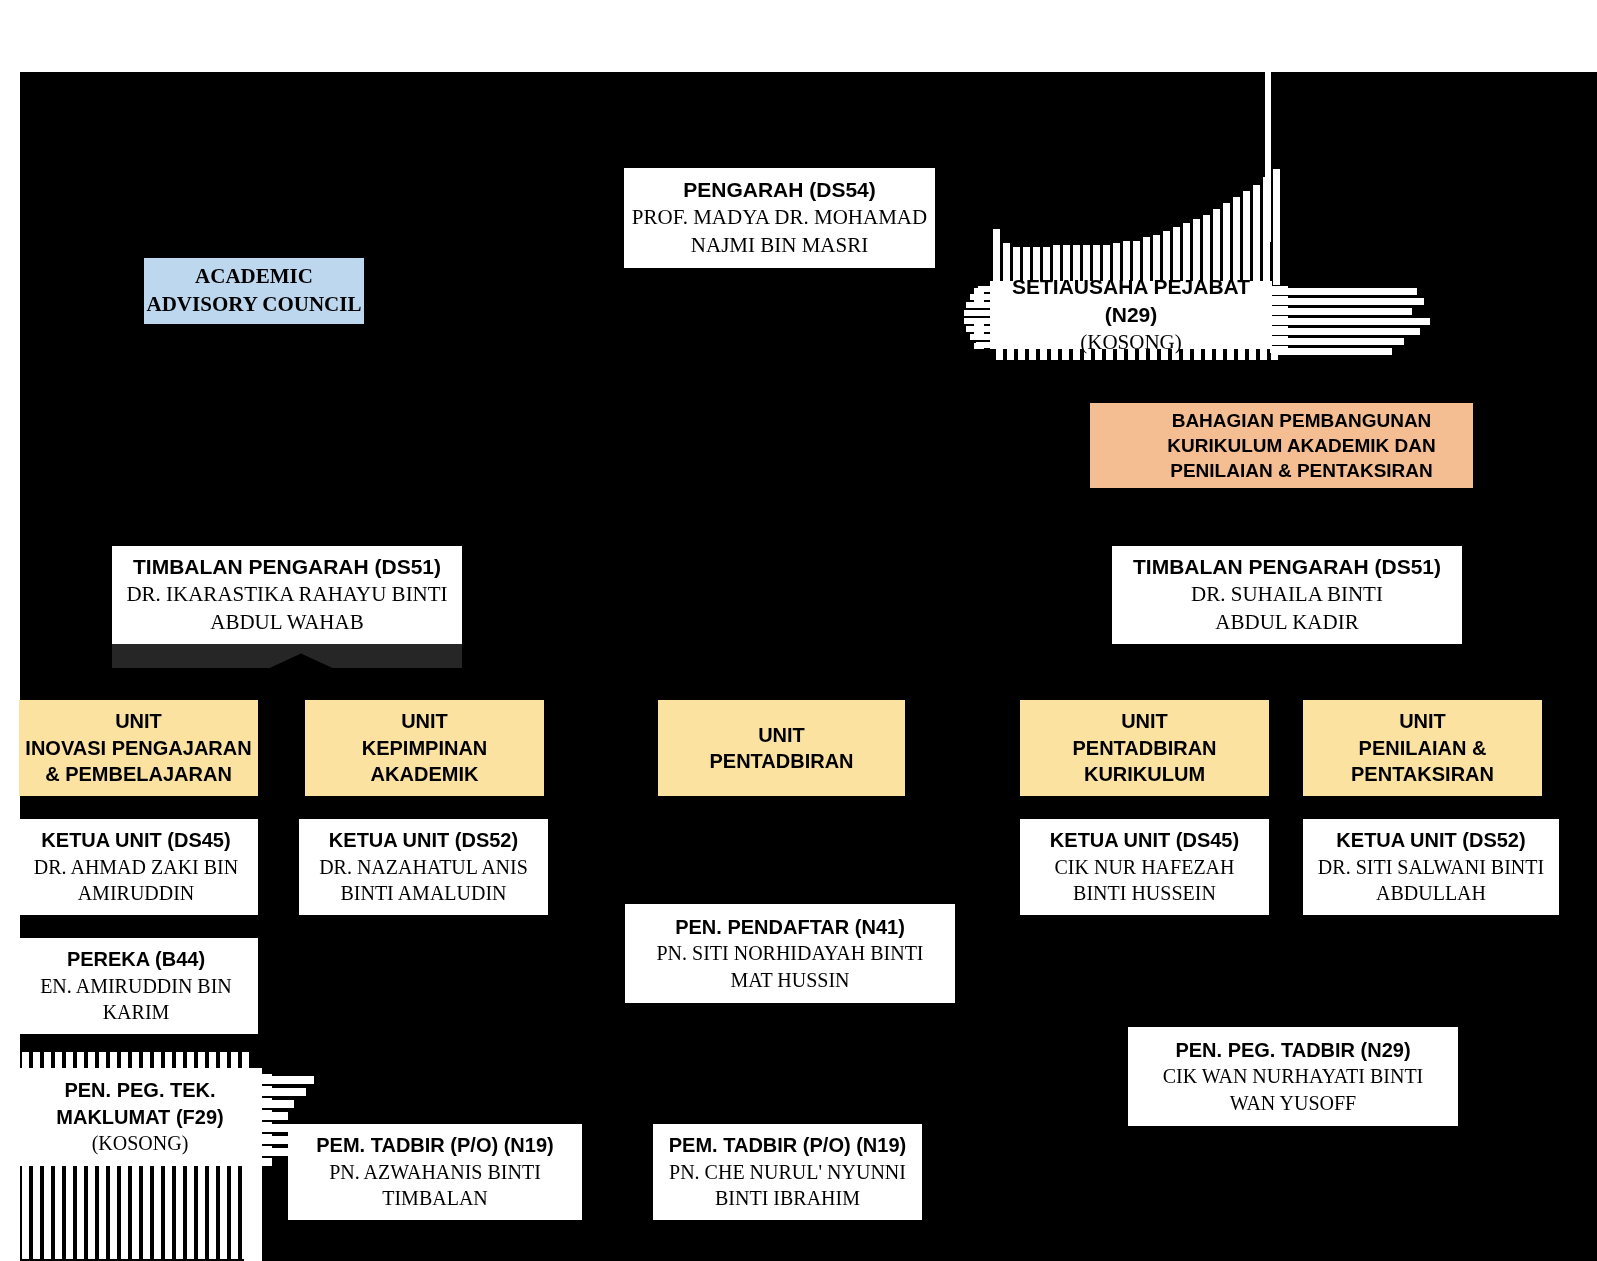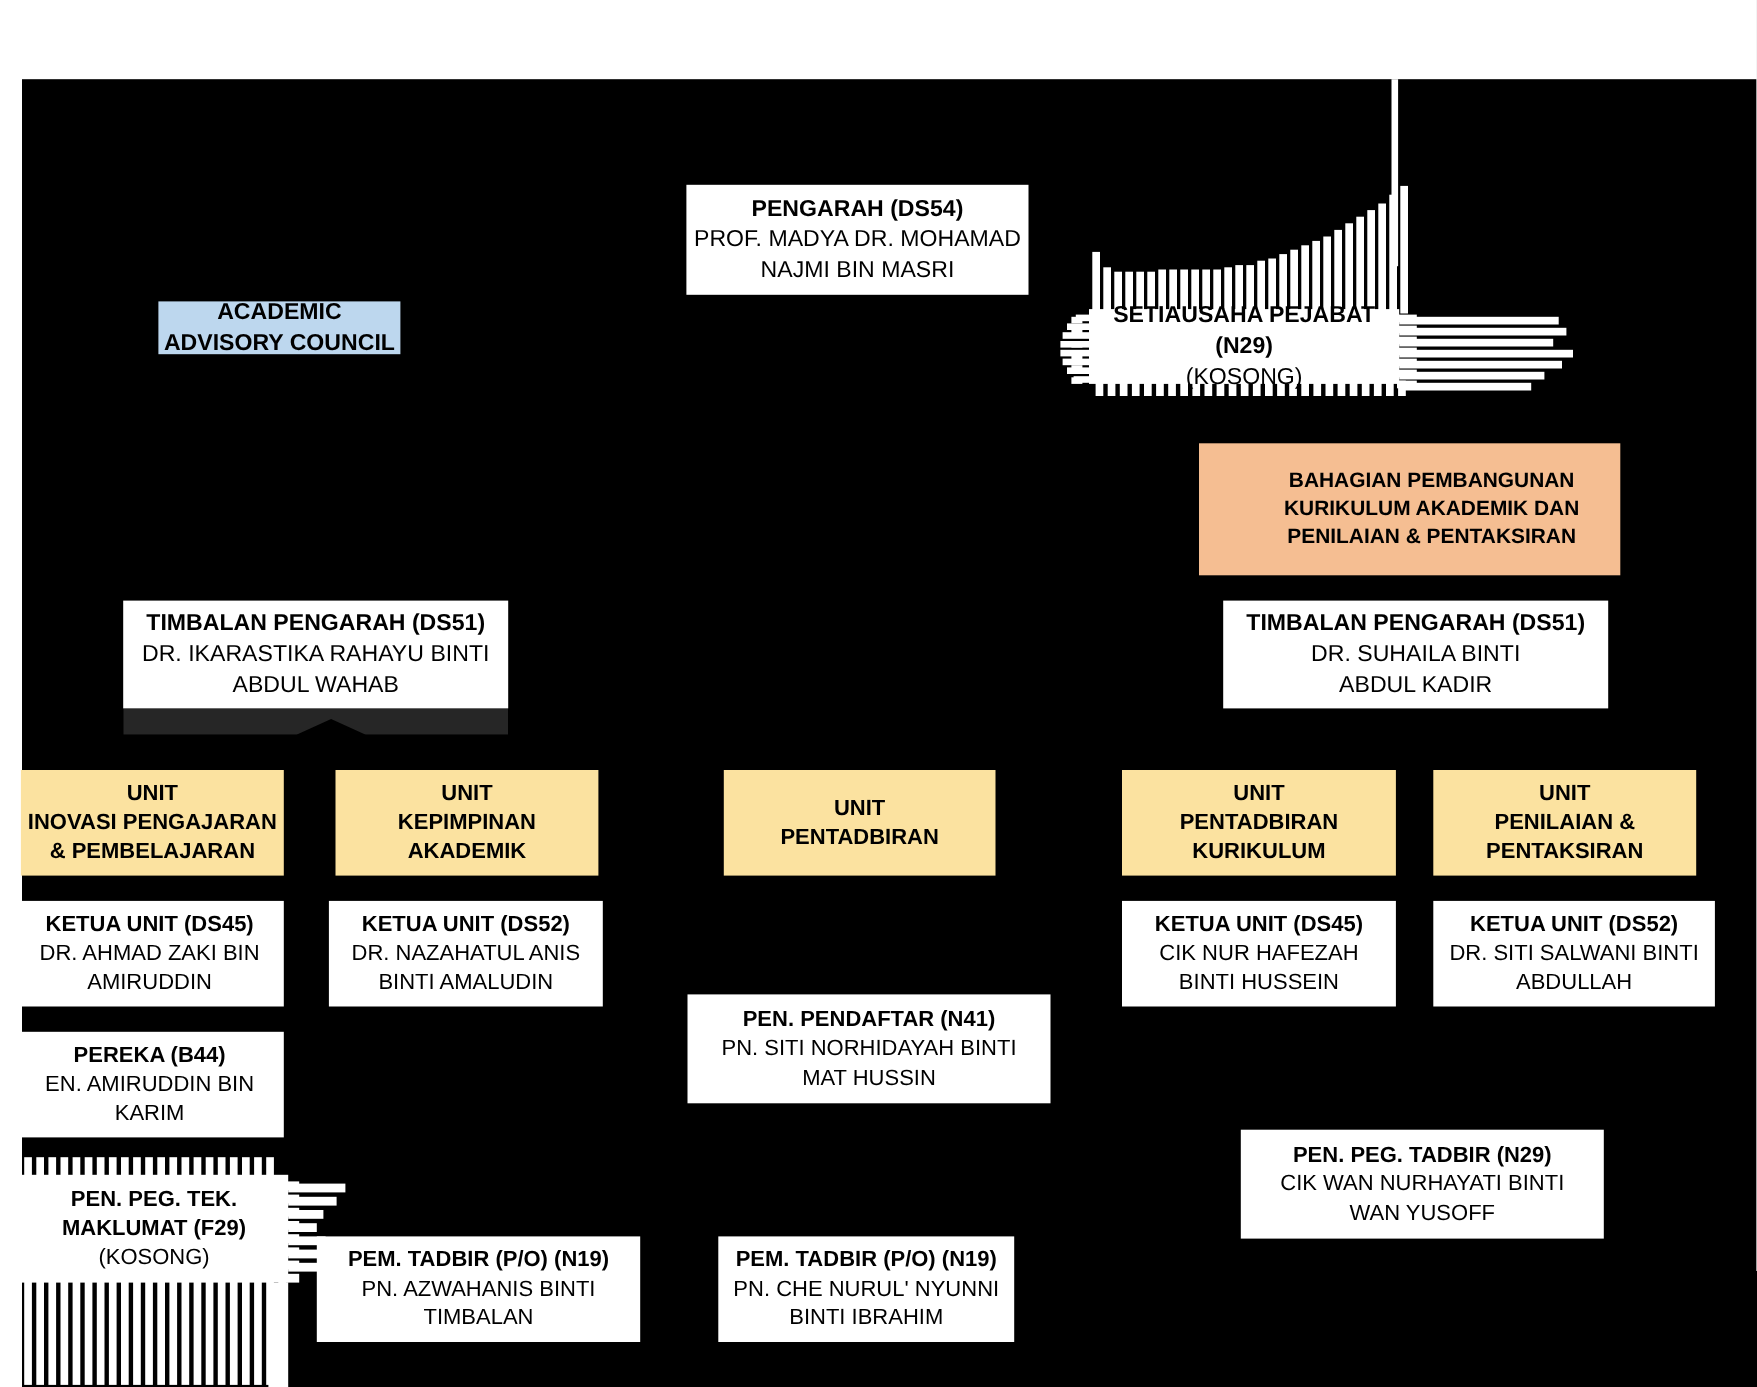--- a/index.html
+++ b/index.html
@@ -36,20 +36,21 @@
     text-align: center;
     color: #000000;
     line-height: 1.32;
     z-index: 5;
   }
   .box .ttl {
     font-weight: bold;
   }
   .box .sub {
     font-weight: normal;
+    font-family: Liberation Serif, serif;
   }
   .white {
     background: #ffffff;
   }
   .peach {
     background: #F5BE92;
   }
   .yellow {
     background: #FBE2A0;
   }
@@ -252,27 +253,27 @@
     <div class="ttl">PENGARAH (DS54)</div>
     <div class="sub">PROF. MADYA DR. MOHAMAD</div>
     <div class="sub">NAJMI BIN MASRI</div>
   </div>
 
   <div class="box white fs21" style="left:990px; top:281px; width:282px; height:68px;">
     <div class="ttl">SETIAUSAHA PEJABAT (N29)</div>
     <div class="sub">(KOSONG)</div>
   </div>
 
-  <div class="box blue fs21 allbold" style="left:144px; top:274px; width:220px; height:48px;">
+  <div class="box blue fs21 allbold" style="left:144px; top:258px; width:220px; height:66px;font-family:Liberation Serif, serif;">
     <div class="ttl">ACADEMIC</div>
     <div class="ttl">ADVISORY COUNCIL</div>
   </div>
 
 
-  <div class="box peach fs19 allbold" style="left:1090px; top:403px; width:383px; height:120px;padding-left:40px;">
+  <div class="box peach fs19 allbold" style="left:1090px; top:403px; width:383px; height:85px;padding-left:40px;">
     <div class="ttl">BAHAGIAN PEMBANGUNAN</div>
     <div class="ttl">KURIKULUM AKADEMIK DAN</div>
     <div class="ttl">PENILAIAN &amp; PENTAKSIRAN</div>
   </div>
 
   <div class="shelf" style="left:112px; top:644px; width:350px; height:24px;
               clip-path: polygon(0 0, 100% 0, 100% 100%, 63% 100%, 54% 40%, 45% 100%, 0 100%);"></div>
 
   <div class="box white fs21" style="left:112px; top:546px; width:350px; height:98px;">
     <div class="ttl">TIMBALAN PENGARAH (DS51)</div>

